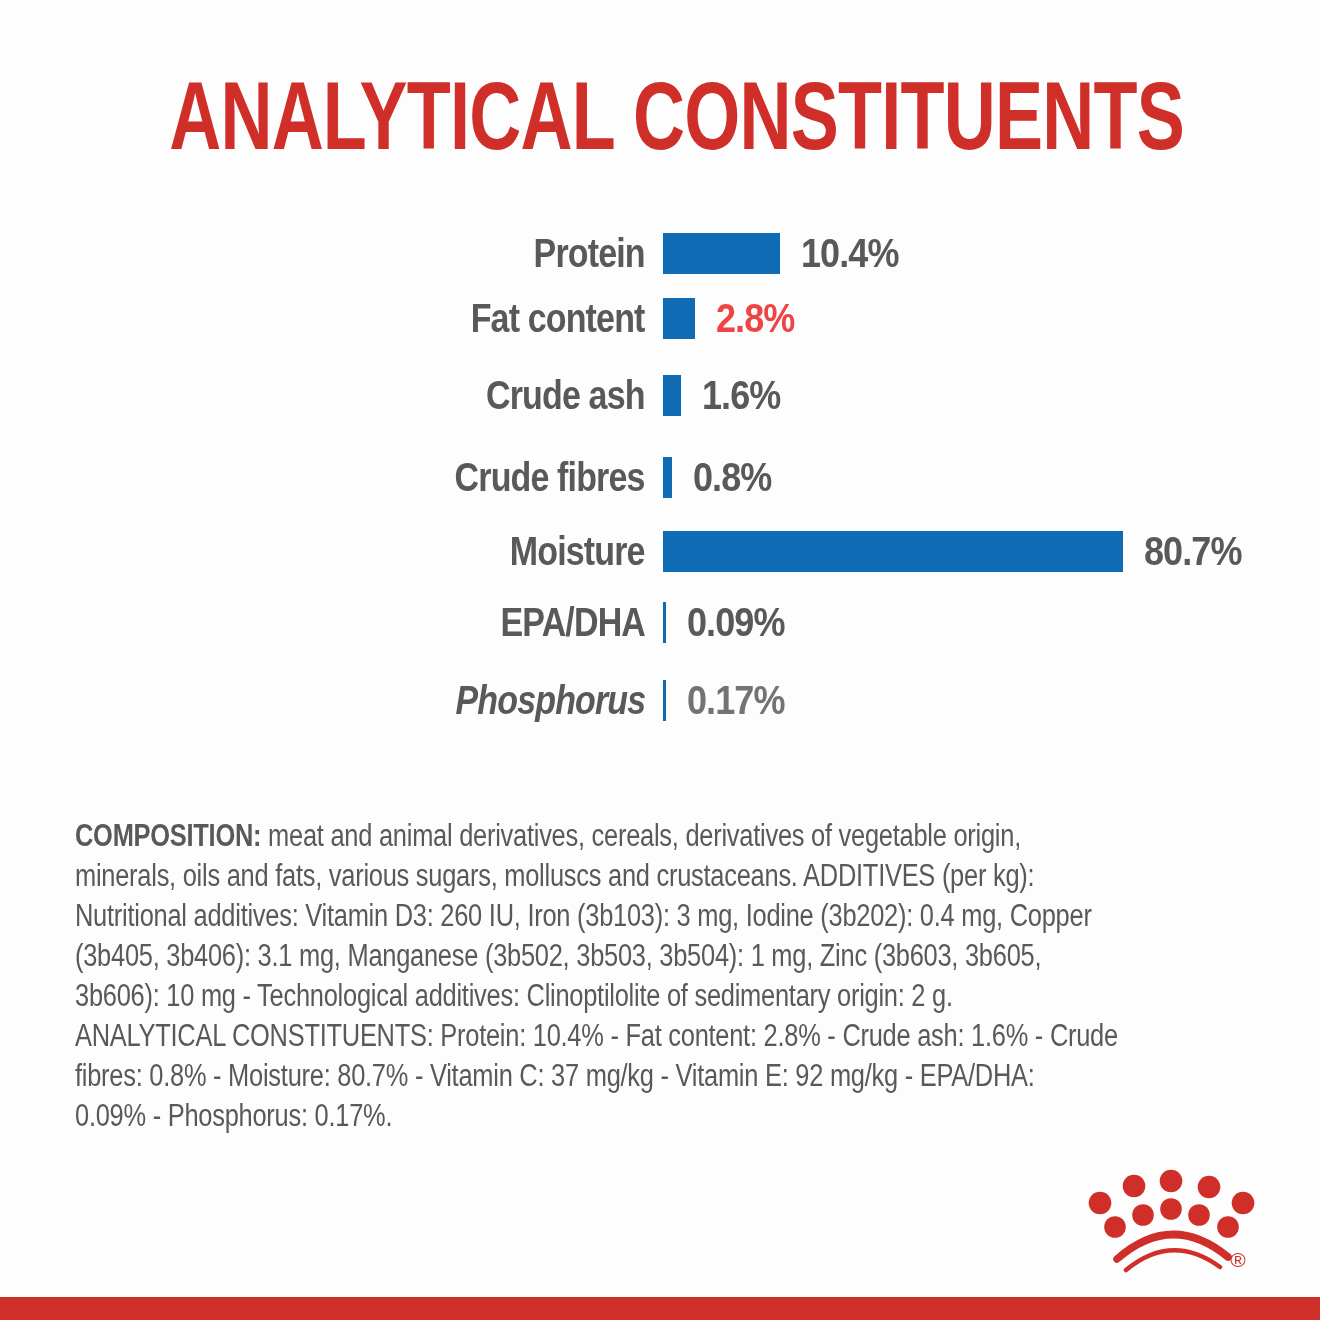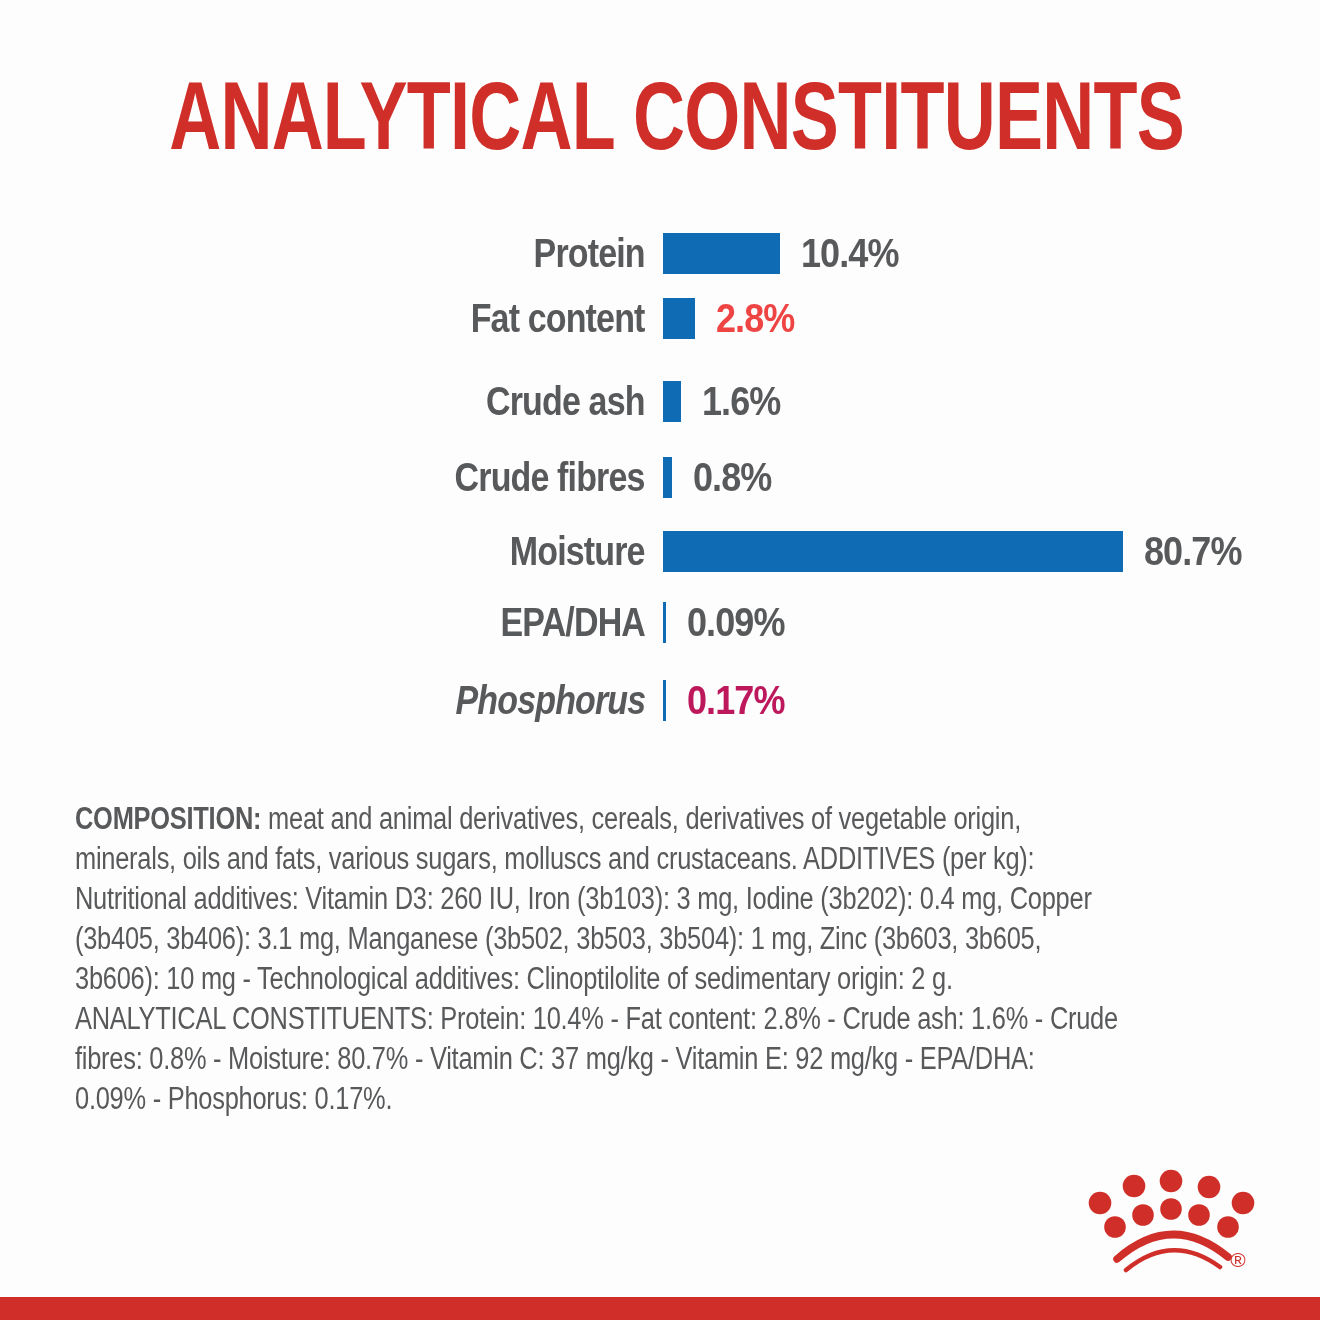--- a/index.html
+++ b/index.html
@@ -70,21 +70,21 @@
   .row-value .squeeze {
     display: inline-block;
     transform: scaleX(0.9);
     transform-origin: 0 50%;
     letter-spacing: -1px;
   }
 
   
   .composition {
     position: absolute;
-    left: 75px; top: 799px;
+    left: 75px; top: 816px;
     width: 1245px;
   }
   .comp-line {
     height: 40px;
     line-height: 40px;
     font-size: 31px;
     white-space: nowrap;
   }
   .comp-line .squeeze {
     display: inline-block;
@@ -118,21 +118,21 @@
     <div class="chart-row" style="top: 0px;">
       <div class="row-label" style="color: rgb(88, 89, 91);"><span class="squeeze">Protein</span></div>
       <div class="bar" style="width: 117px; background: rgb(15, 108, 180);"></div>
       <div class="row-value" style="color: rgb(88, 89, 91);"><span class="squeeze">10.4%</span></div>
     </div>
     <div class="chart-row" style="top: 65px;">
       <div class="row-label" style="color: rgb(88, 89, 91);"><span class="squeeze">Fat content</span></div>
       <div class="bar" style="width: 31.5px; background: rgb(15, 108, 180);"></div>
       <div class="row-value" style="color: #ef4444; text-decoration: underline;"><span class="squeeze">2.8%</span></div>
     </div>
-    <div class="chart-row" style="top: 148px;">
+    <div class="chart-row" style="top: 142px;">
       <div class="row-label" style="color: rgb(88, 89, 91);"><span class="squeeze">Crude ash</span></div>
       <div class="bar" style="width: 18px; background: rgb(15, 108, 180);"></div>
       <div class="row-value" style="color: rgb(88, 89, 91);"><span class="squeeze">1.6%</span></div>
     </div>
     <div class="chart-row" style="top: 223.5px;">
       <div class="row-label" style="color: rgb(88, 89, 91);"><span class="squeeze">Crude fibres</span></div>
       <div class="bar" style="width: 9px; background: rgb(15, 108, 180);"></div>
       <div class="row-value" style="color: rgb(88, 89, 91);"><span class="squeeze">0.8%</span></div>
     </div>
     <div class="chart-row" style="top: 298px;">
@@ -141,21 +141,21 @@
       <div class="row-value" style="color: rgb(88, 89, 91);"><span class="squeeze">80.7%</span></div>
     </div>
     <div class="chart-row" style="top: 369px;">
       <div class="row-label" style="color: rgb(88, 89, 91);"><span class="squeeze">EPA/DHA</span></div>
       <div class="bar" style="width: 3px; background: rgb(15, 108, 180);"></div>
       <div class="row-value" style="color: rgb(88, 89, 91);"><span class="squeeze">0.09%</span></div>
     </div>
     <div class="chart-row" style="top: 447px;">
       <div class="row-label" style="color: rgb(88, 89, 91); font-style: italic;"><span class="squeeze">Phosphorus</span></div>
       <div class="bar" style="width: 3px; background: rgb(15, 108, 180);"></div>
-      <div class="row-value" style="color: #be185d;"><span class="squeeze">0.17%</span></div>
+      <div class="row-value" style="color: #737373;"><span class="squeeze">0.17%</span></div>
     </div>
   </div>
 
 <div class="composition" id="composition" style="color: rgb(88, 89, 91);">
   <div class="comp-line">
     <span class="squeeze"><b>COMPOSITION:</b><span> meat and animal derivatives, cereals, derivatives of vegetable origin,</span></span>
   </div>
   <div class="comp-line"><span class="squeeze">minerals, oils and fats, various sugars, molluscs and crustaceans. ADDITIVES (per kg):</span></div>
   <div class="comp-line"><span class="squeeze">Nutritional additives: Vitamin D3: 260 IU, Iron (3b103): 3 mg, Iodine (3b202): 0.4 mg, Copper</span></div>
   <div class="comp-line"><span class="squeeze">(3b405, 3b406): 3.1 mg, Manganese (3b502, 3b503, 3b504): 1 mg, Zinc (3b603, 3b605,</span></div>

